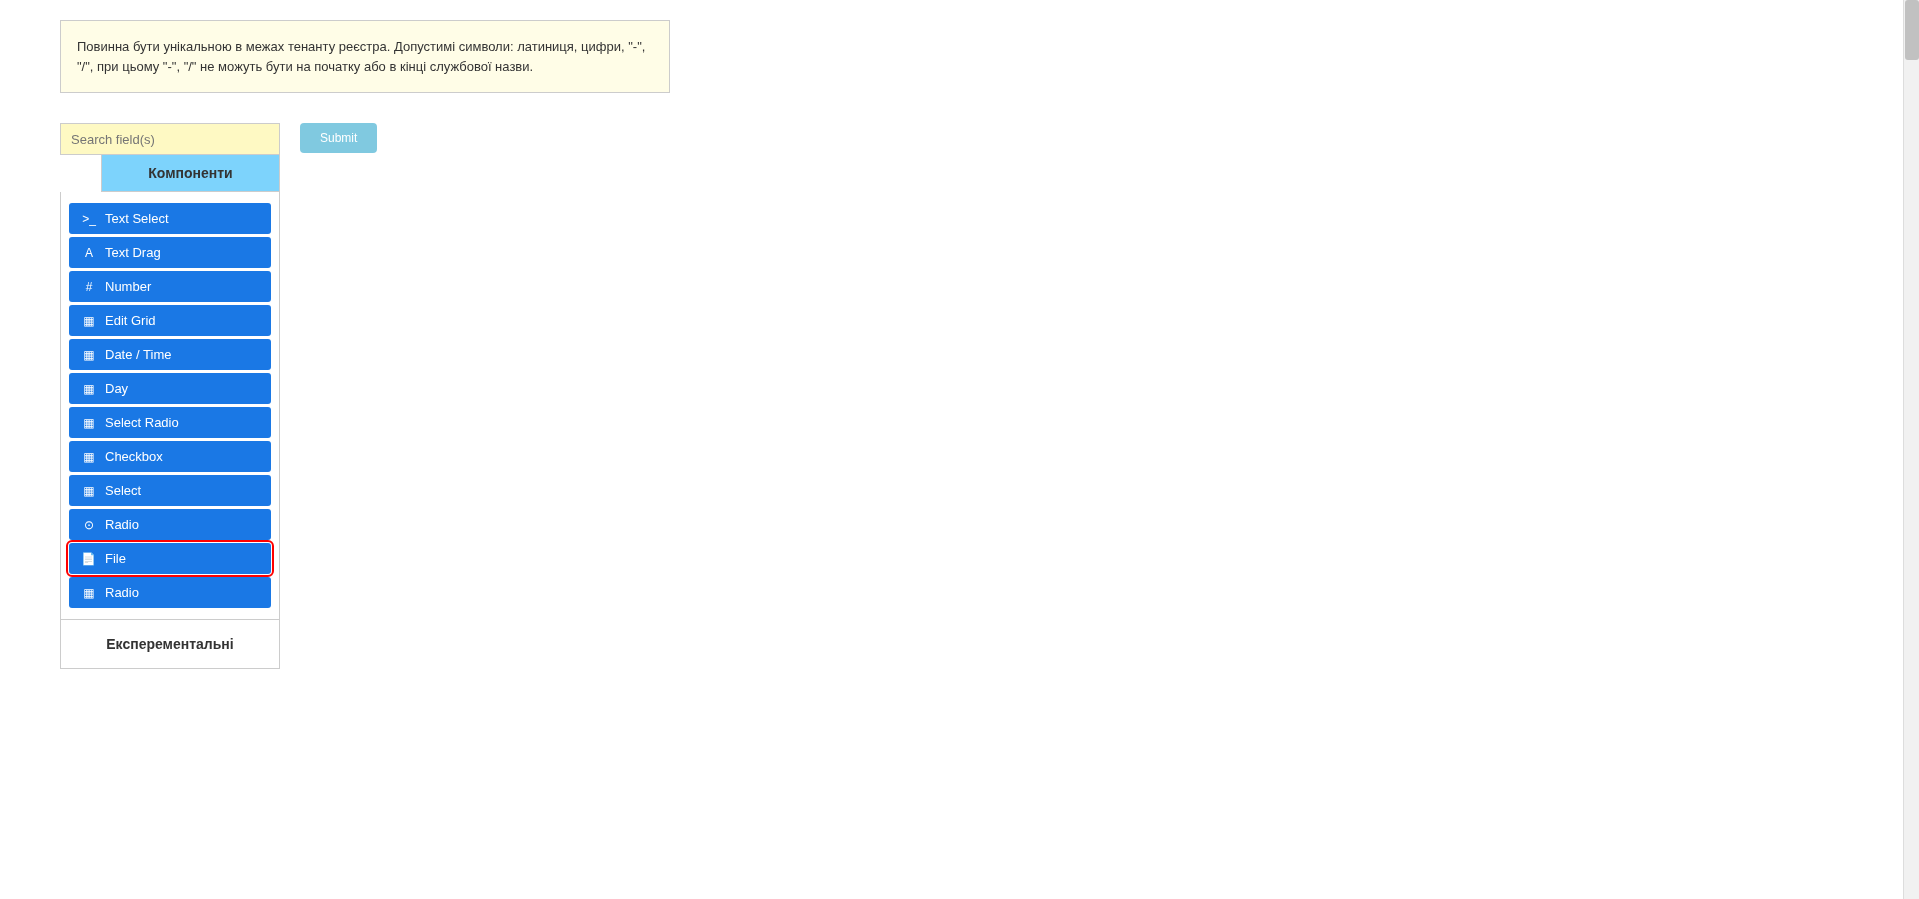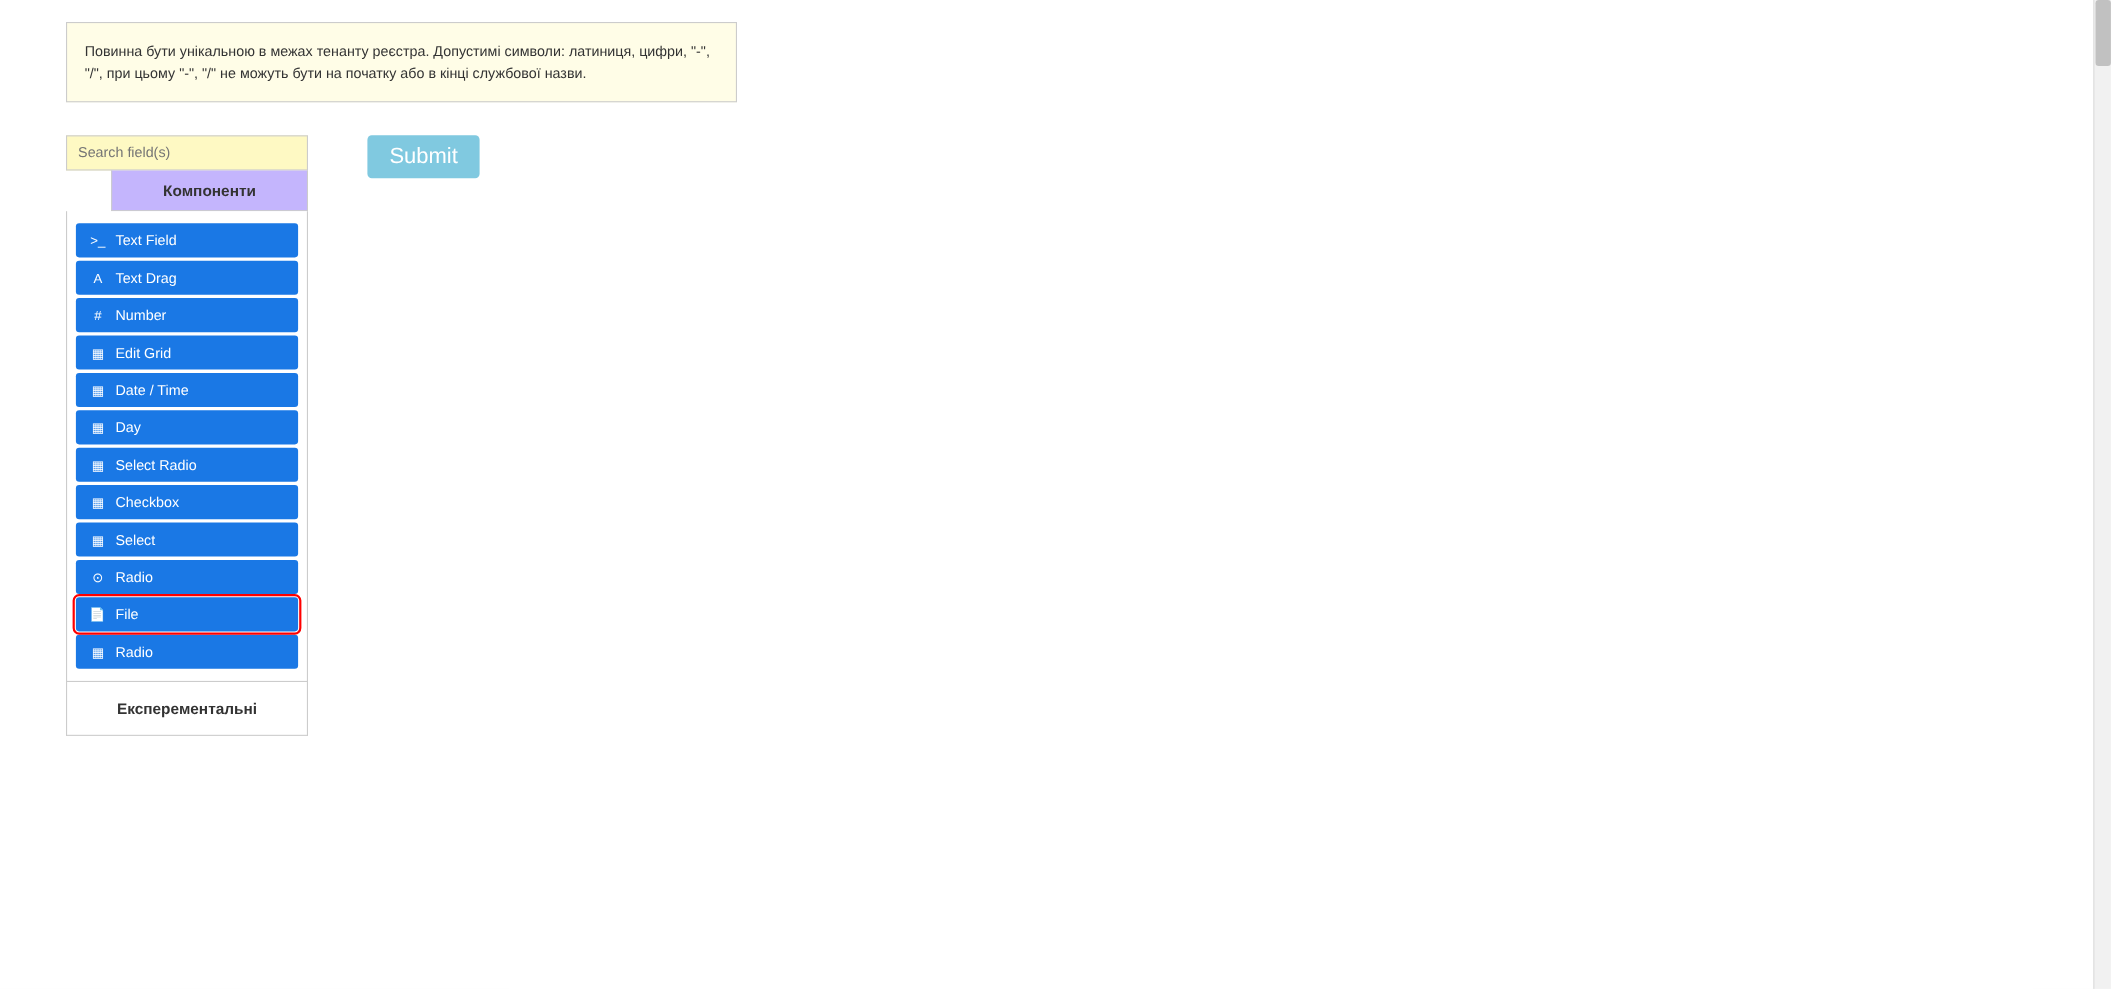--- a/index.html
+++ b/index.html
@@ -64,21 +64,21 @@
     .search-input {
       width: 100%;
       border: none;
       outline: none;
       font-size: 13px;
       color: #555;
       background: transparent;
     }
 
     .components-header {
-      background: #c4b5fd;
+      background: #7dd3fc;
       border: 1px solid #ccc;
       border-top: none;
       text-align: center;
       padding: 10px;
       font-size: 14px;
       font-weight: bold;
       color: #333;
       margin-left: 41px;
     }
 
@@ -145,24 +145,23 @@
       color: #555;
       font-size: 14px;
     }
 
     .submit-btn {
       background: #80c9e0;
       color: #fff;
       border: none;
       border-radius: 4px;
       padding: 8px 20px;
-      font-size: 20px;
+      font-size: 12px;
       cursor: pointer;
       align-self: flex-start;
-      margin-left: 34px;
     }
 
     
     .scrollbar-track {
       position: absolute;
       right: 0;
       top: 0;
       width: 16px;
       height: 100%;
       background: #f1f1f1;
@@ -199,21 +198,21 @@
       </div>
 
       <div class="components-header">
         <span>Компоненти</span>
       </div>
 
       <div class="components-list">
 
         <button class="component-btn">
           <span class="btn-icon">&gt;_</span>
-          <span>Text Field</span>
+          <span>Text Select</span>
         </button>
 
         <button class="component-btn">
           <span class="btn-icon">A</span>
           <span>Text Drag</span>
         </button>
 
         <button class="component-btn">
           <span class="btn-icon">#</span>
           <span>Number</span>

